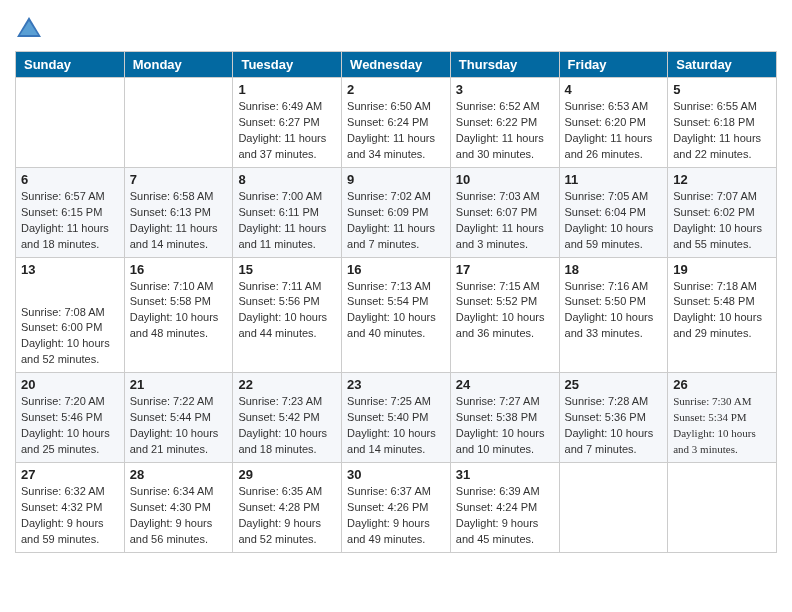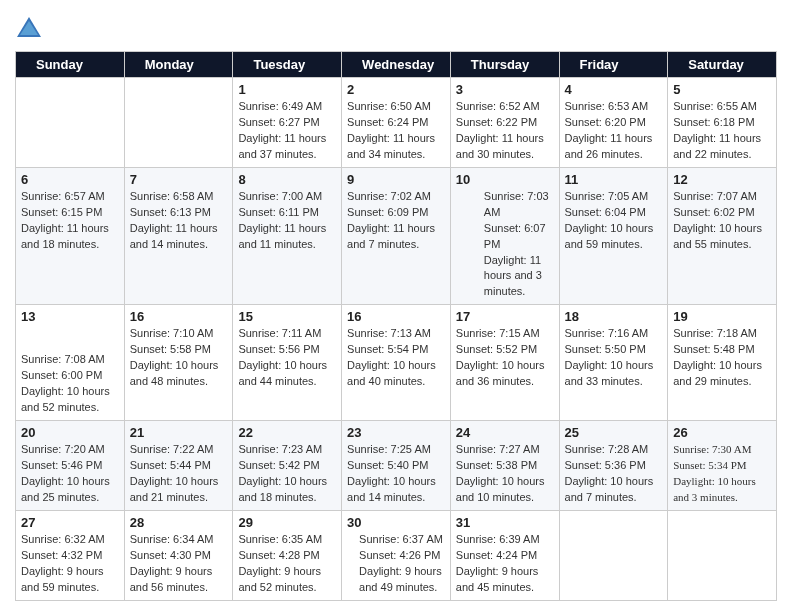--- a/index.html
+++ b/index.html
@@ -52,25 +52,25 @@
     .location-title {
       font-size: 16px;
       color: #444;
     }
     table {
       width: 100%;
       border-collapse: collapse;
       table-layout: fixed;
     }
     thead th {
-      background-color: #0f172a;
+      background-color: #0369a1;
       color: #fff;
       font-size: 13px;
       font-weight: bold;
-      padding: 5px 20px;
+      padding: 5px 8px;
       text-align: left;
       border: 1px solid #ccc;
     }
     tbody td {
       border: 1px solid #ccc;
       vertical-align: top;
       padding: 4px 5px;
       font-size: 11px;
       color: #333;
       min-height: 80px;
@@ -185,21 +185,21 @@
 Daylight: 11 hours and 11 minutes.</div>
         </td>
         <td>
           <span class="day-num">9</span>
           <div class="day-info" style="white-space: pre-line;">Sunrise: 7:02 AM
 Sunset: 6:09 PM
 Daylight: 11 hours and 7 minutes.</div>
         </td>
         <td>
           <span class="day-num">10</span>
-          <div class="day-info" style="white-space: pre-line; margin-left: 28px;">Sunrise: 7:03 AM
+          <div class="day-info" style="white-space: pre-line;">Sunrise: 7:03 AM
 Sunset: 6:07 PM
 Daylight: 11 hours and 3 minutes.</div>
         </td>
         <td>
           <span class="day-num">11</span>
           <div class="day-info" style="white-space: pre-line;">Sunrise: 7:05 AM
 Sunset: 6:04 PM
 Daylight: 10 hours and 59 minutes.</div>
         </td>
         <td>
@@ -311,21 +311,21 @@
 Daylight: 9 hours and 56 minutes.</div>
         </td>
         <td>
           <span class="day-num">29</span>
           <div class="day-info" style="white-space: pre-line;">Sunrise: 6:35 AM
 Sunset: 4:28 PM
 Daylight: 9 hours and 52 minutes.</div>
         </td>
         <td>
           <span class="day-num">30</span>
-          <div class="day-info" style="white-space: pre-line; margin-left: 12px;">Sunrise: 6:37 AM
+          <div class="day-info" style="white-space: pre-line;">Sunrise: 6:37 AM
 Sunset: 4:26 PM
 Daylight: 9 hours and 49 minutes.</div>
         </td>
         <td>
           <span class="day-num">31</span>
           <div class="day-info" style="white-space: pre-line;">Sunrise: 6:39 AM
 Sunset: 4:24 PM
 Daylight: 9 hours and 45 minutes.</div>
         </td>
         <td class="empty-cell"></td>

